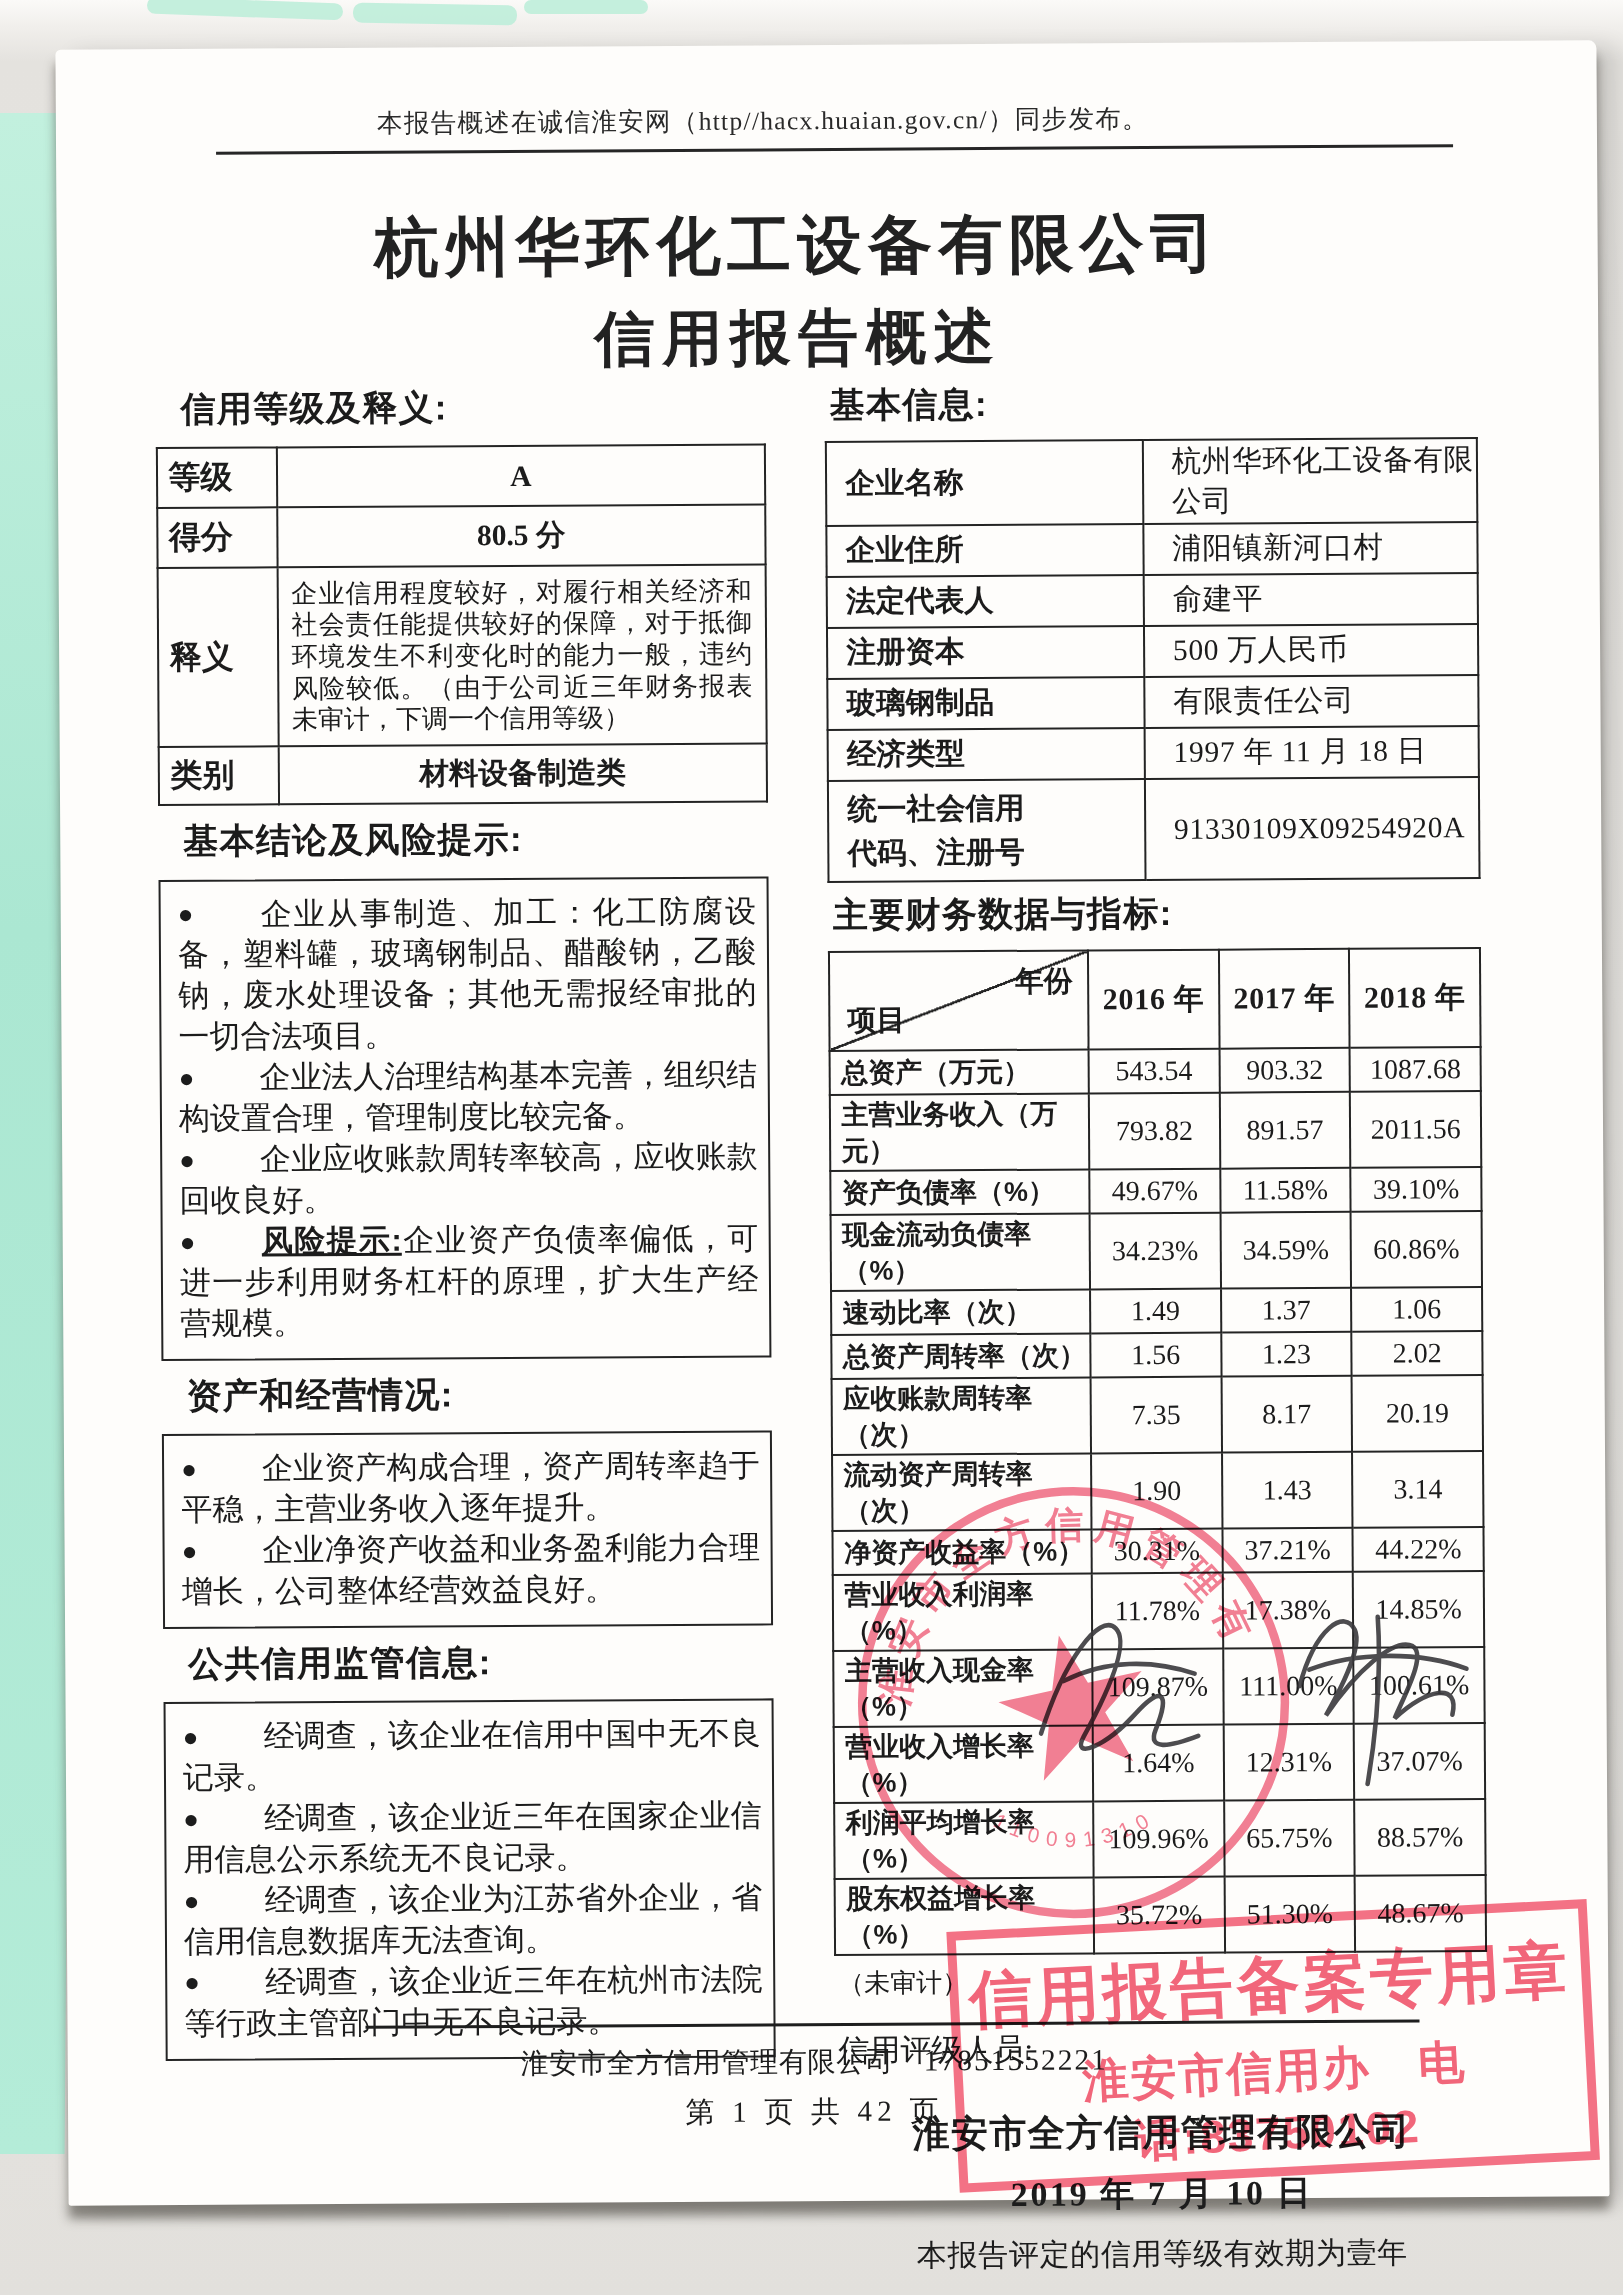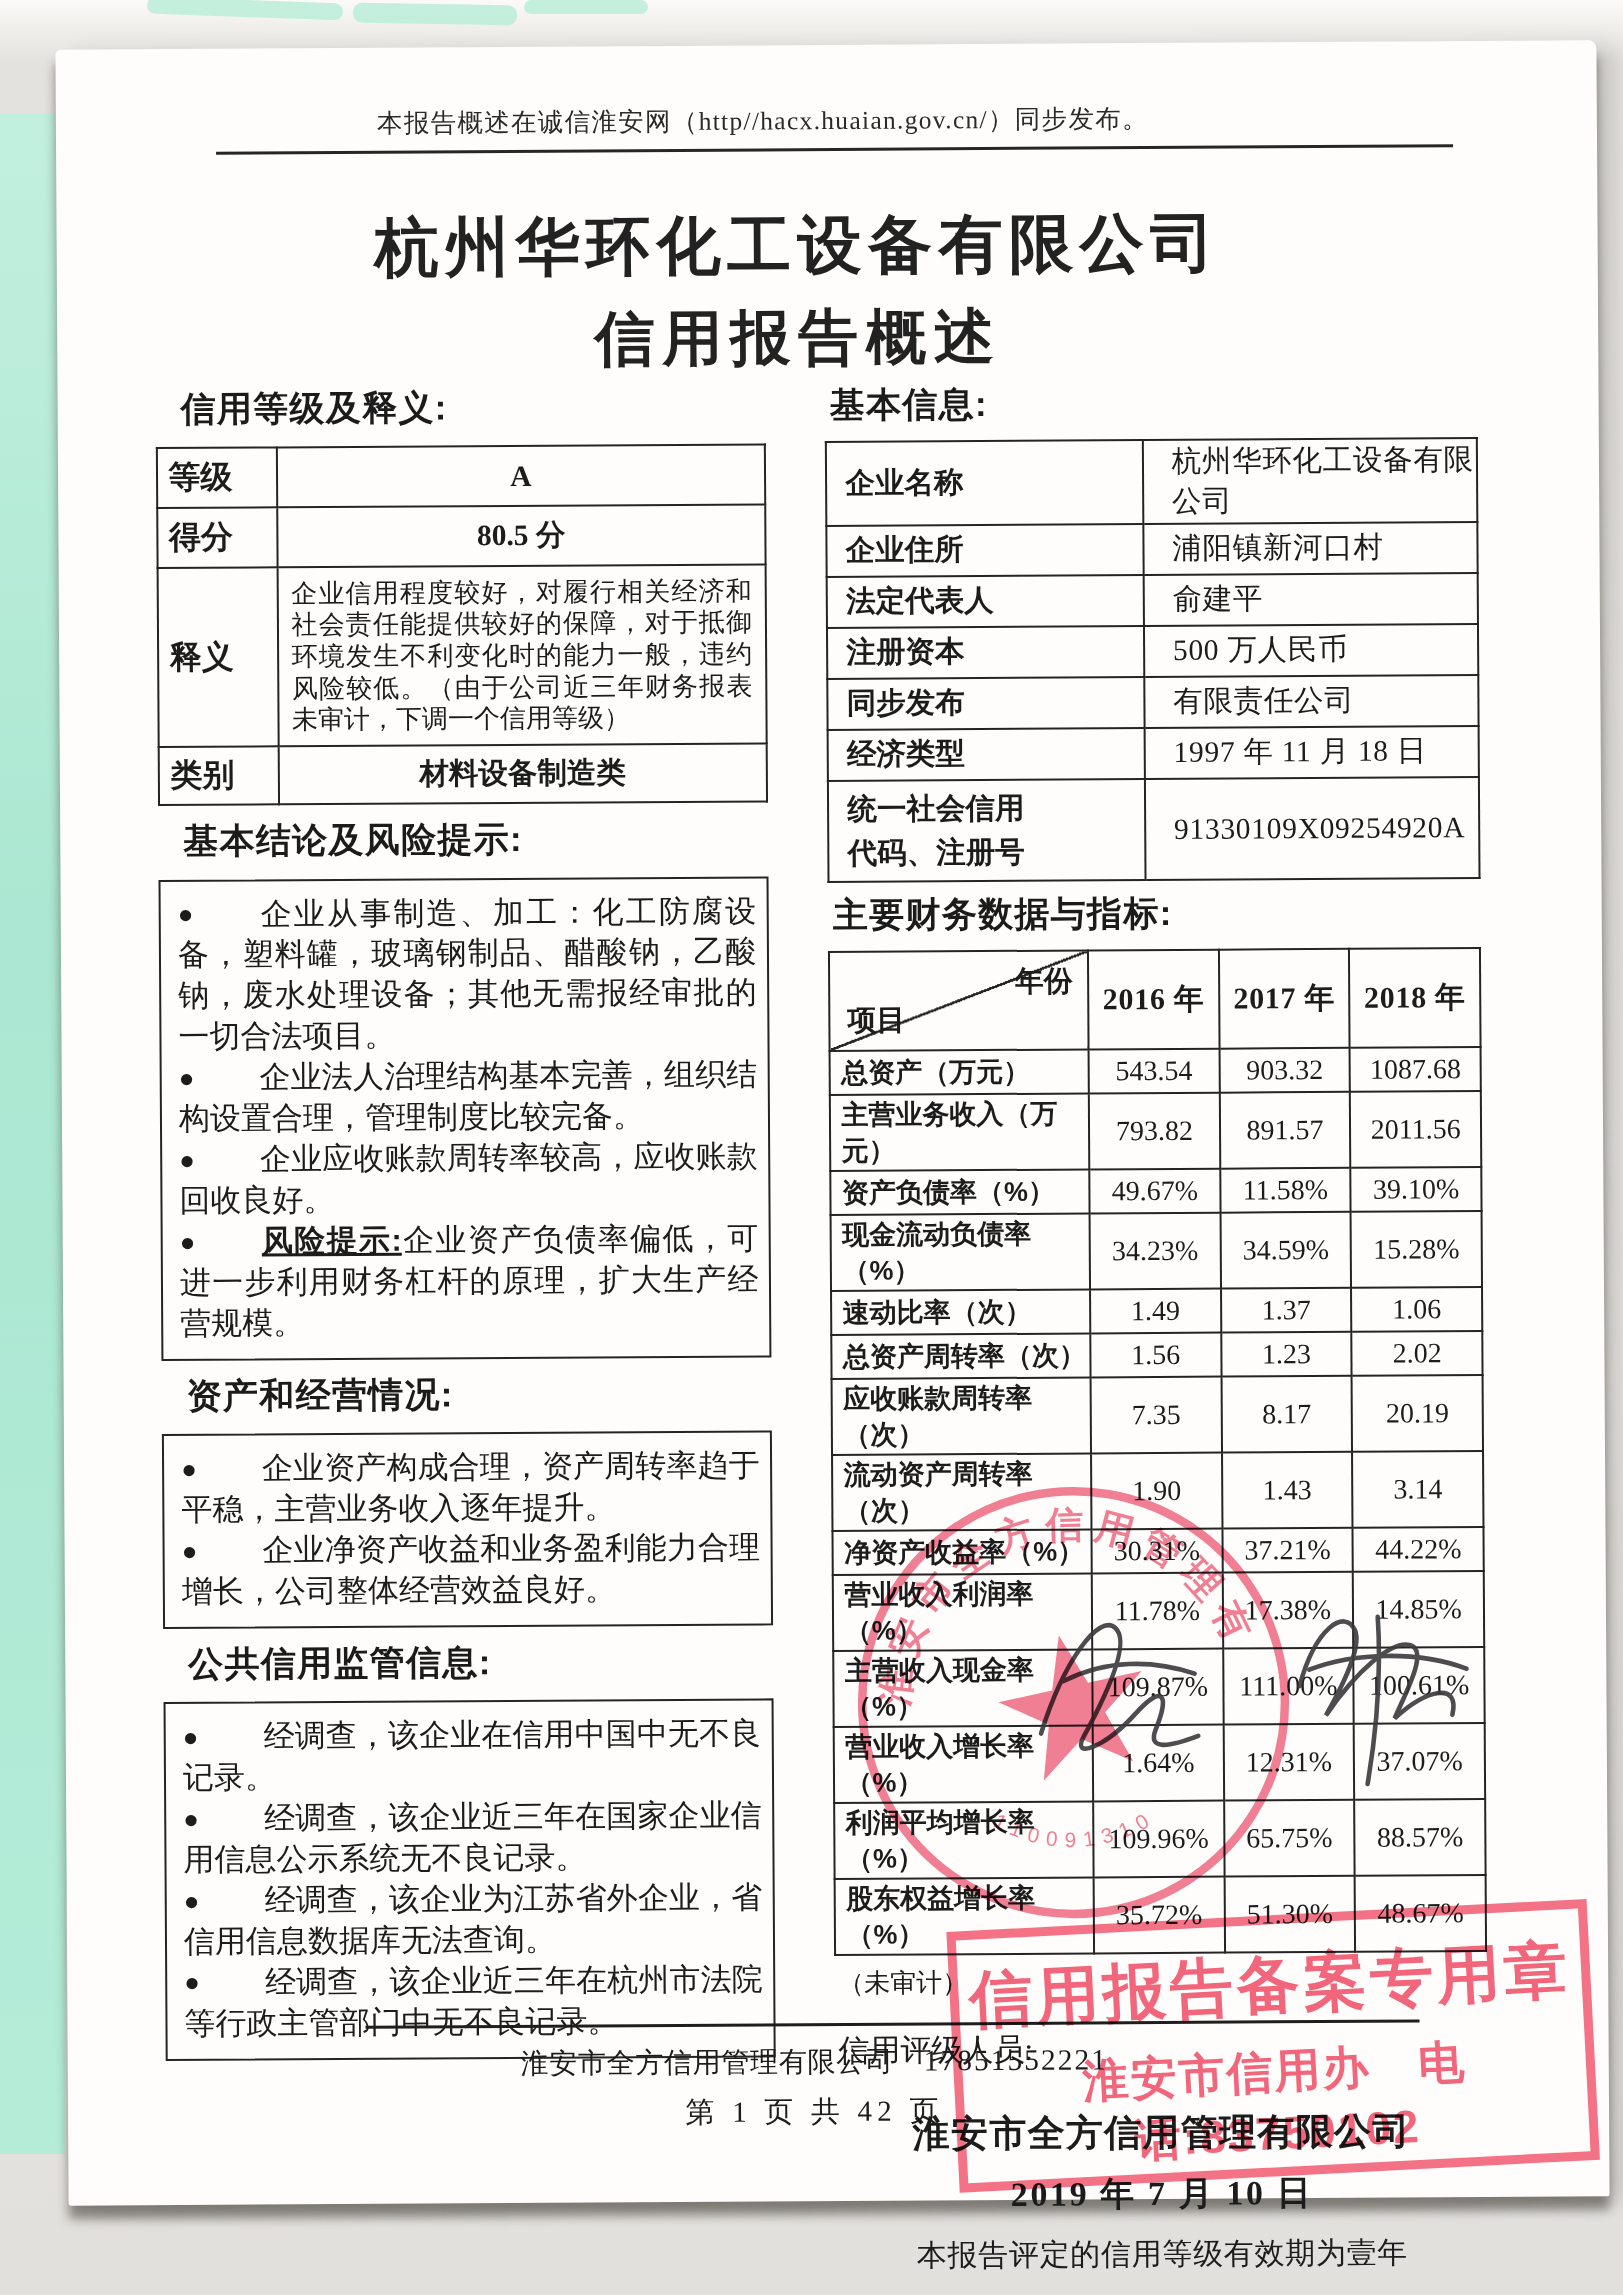--- a/index.html
+++ b/index.html
@@ -197,21 +197,21 @@
             </tr>
             <tr>
               <td class="lbl"><span>法定代表人</span></td>
               <td class="val">俞建平</td>
             </tr>
             <tr>
               <td class="lbl"><span>注册资本</span></td>
               <td class="val">500 万人民币</td>
             </tr>
             <tr>
-              <td class="lbl"><span>同步发布</span></td>
+              <td class="lbl"><span>玻璃钢制品</span></td>
               <td class="val">有限责任公司</td>
             </tr>
             <tr>
               <td class="lbl"><span>经济类型</span></td>
               <td class="val">1997 年 11 月 18 日</td>
             </tr>
             <tr class="tall">
               <td class="lbl"><span>统一社会信用代码、注册号</span></td>
               <td class="val">91330109X09254920A</td>
             </tr>
@@ -245,21 +245,21 @@
             <tr class="fin-row">
               <td class="lbl">资产负债率（%）</td>
               <td class="num">49.67%</td>
               <td class="num">11.58%</td>
               <td class="num">39.10%</td>
             </tr>
             <tr class="fin-row">
               <td class="lbl">现金流动负债率（%）</td>
               <td class="num">34.23%</td>
               <td class="num">34.59%</td>
-              <td class="num">15.28%</td>
+              <td class="num">60.86%</td>
             </tr>
             <tr class="fin-row">
               <td class="lbl">速动比率（次）</td>
               <td class="num">1.49</td>
               <td class="num">1.37</td>
               <td class="num">1.06</td>
             </tr>
             <tr class="fin-row">
               <td class="lbl">总资产周转率（次）</td>
               <td class="num">1.56</td>

